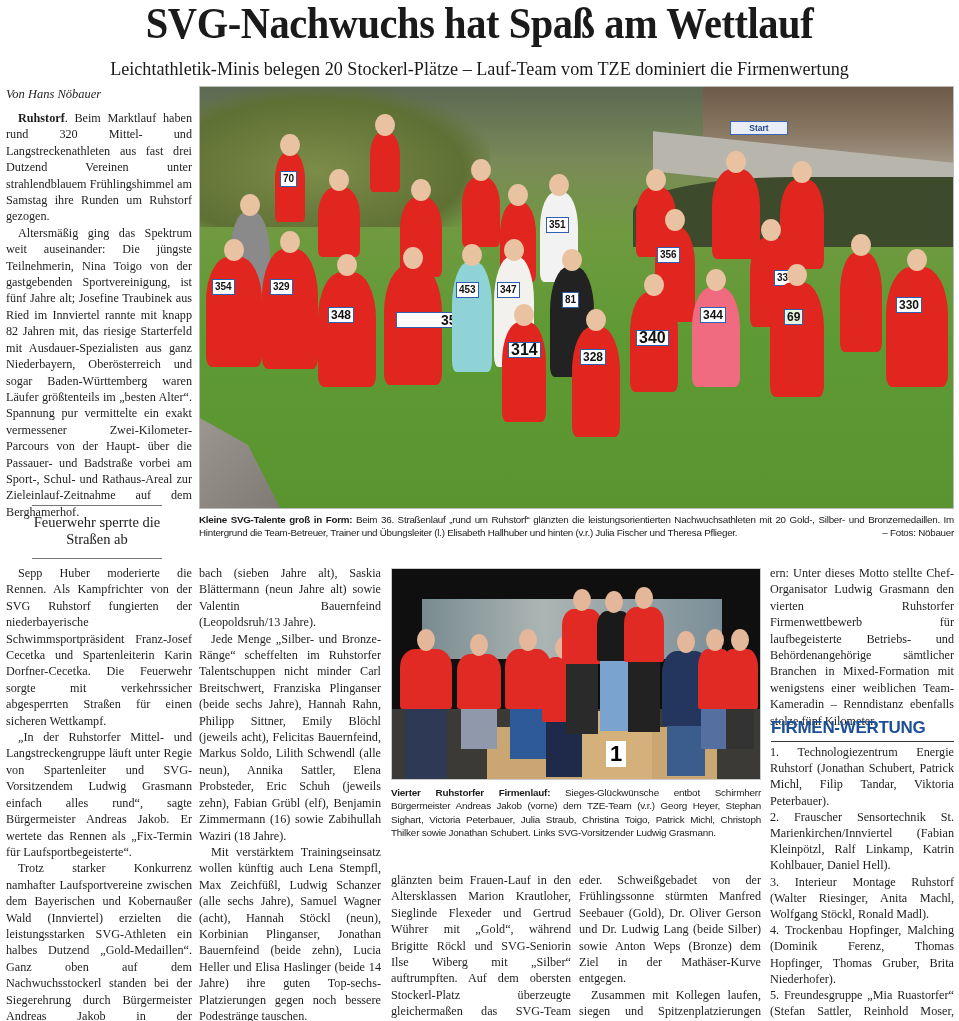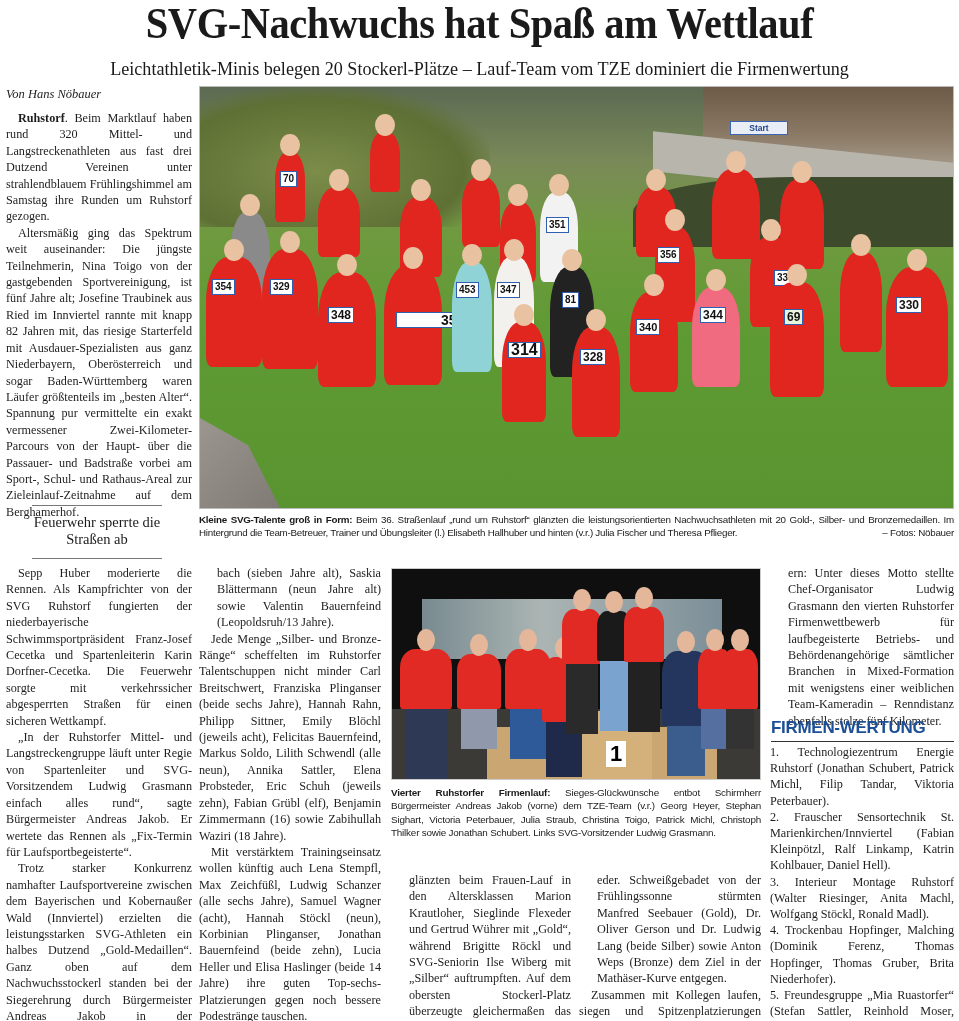--- a/index.html
+++ b/index.html
@@ -19,21 +19,21 @@
   .byline {
     position: absolute; left: 6px; top: 87px; font-family: "Liberation Serif", serif;
     font-style: italic; font-size: 12.5px; color: #222;
   }
 
   .col {
     position: absolute; font-family: "Liberation Serif", serif; font-size: 12.2px;
     line-height: 16.4px; text-align: justify; hyphens: manual; color: #1d1d1d;
   }
   .col p { text-indent: 12px; }
-  .col p.noindent { text-indent: 0; margin-left: 18px; }
+  .col p.noindent { text-indent: 0; }
   .col b { font-weight: bold; }
 
   .col1a { left: 6px; top: 110px; width: 186px; }
   .col1b { left: 6px; top: 565px; width: 186px; }
   .col2 { left: 199px; top: 565px; width: 182px; }
   .col3a { left: 391px; top: 872px; width: 180px; }
   .col3b { left: 579px; top: 872px; width: 182px; }
   .col4 { left: 770px; top: 565px; width: 184px; }
 
   .subhead-box {
@@ -161,21 +161,21 @@
   <div class="bib" style="left:256px;top:195px;">453</div>
   <div class="kid" style="left:294px;top:170px;width:40px;height:110px;background:#f3f1ee;"></div>
   <div class="bib" style="left:297px;top:195px;">347</div>
   <div class="kid" style="left:350px;top:180px;width:44px;height:110px;background:#222;"></div>
   <div class="bib" style="left:362px;top:205px;">81</div>
   <div class="kid" style="left:302px;top:235px;width:44px;height:100px;"></div>
   <div class="bib" style="left:308px;top:255px;font-size:16px;">314</div>
   <div class="kid" style="left:372px;top:240px;width:48px;height:110px;"></div>
   <div class="bib" style="left:380px;top:262px;font-size:12px;">328</div>
   <div class="kid" style="left:430px;top:205px;width:48px;height:100px;"></div>
-  <div class="bib" style="left:436px;top:232px;font-size:11px;">340</div>
+  <div class="bib" style="left:436px;top:243px;font-size:16px;">340</div>
   <div class="kid" style="left:492px;top:200px;width:48px;height:100px;background:#f06a80;"></div>
   <div class="bib" style="left:500px;top:220px;font-size:12px;">344</div>
   <div class="kid" style="left:570px;top:195px;width:54px;height:115px;"></div>
   <div class="bib" style="left:584px;top:222px;font-size:12px;background:#e8f4dc;">69</div>
   <div class="kid" style="left:686px;top:180px;width:62px;height:120px;"></div>
   <div class="bib" style="left:696px;top:210px;font-size:12px;">330</div>
 </div>
 
 <div class="caption1">
   <span class="caption-lead">Kleine SVG-Talente groß in Form:</span><span> Beim 36. Straßenlauf „rund um Ruhstorf“ glänzten die leistungsorientierten Nachwuchsathleten mit 20 Gold-, Silber- und Bronzemedaillen. Im Hintergrund die Team-Betreuer, Trainer und Übungsleiter (l.) Elisabeth Hallhuber und hinten (v.r.) Julia Fischer und Theresa Pflieger.</span>

